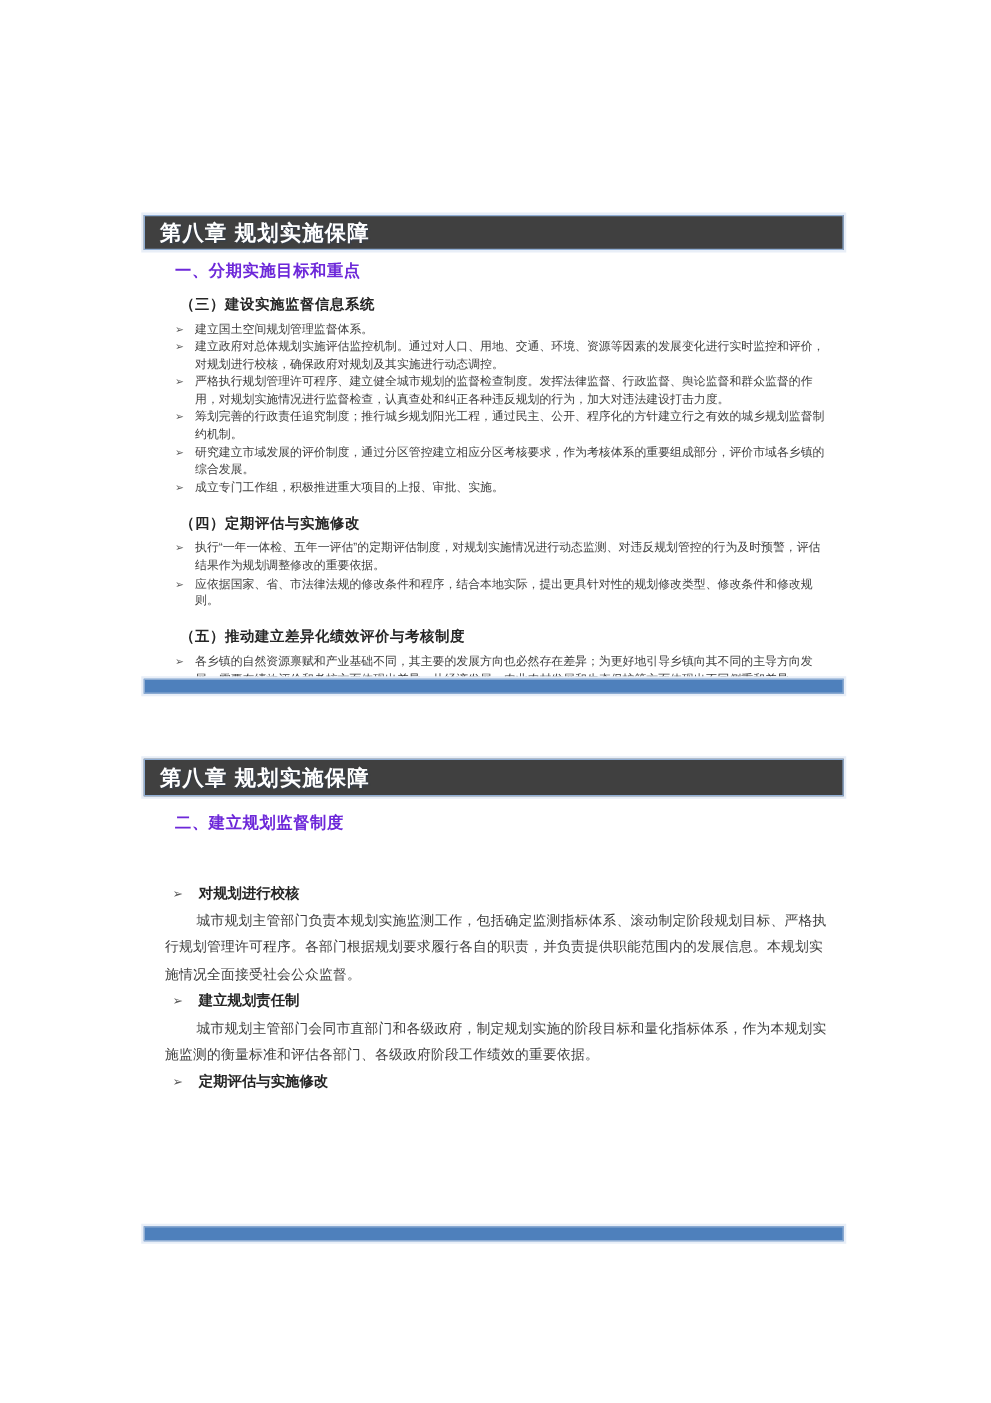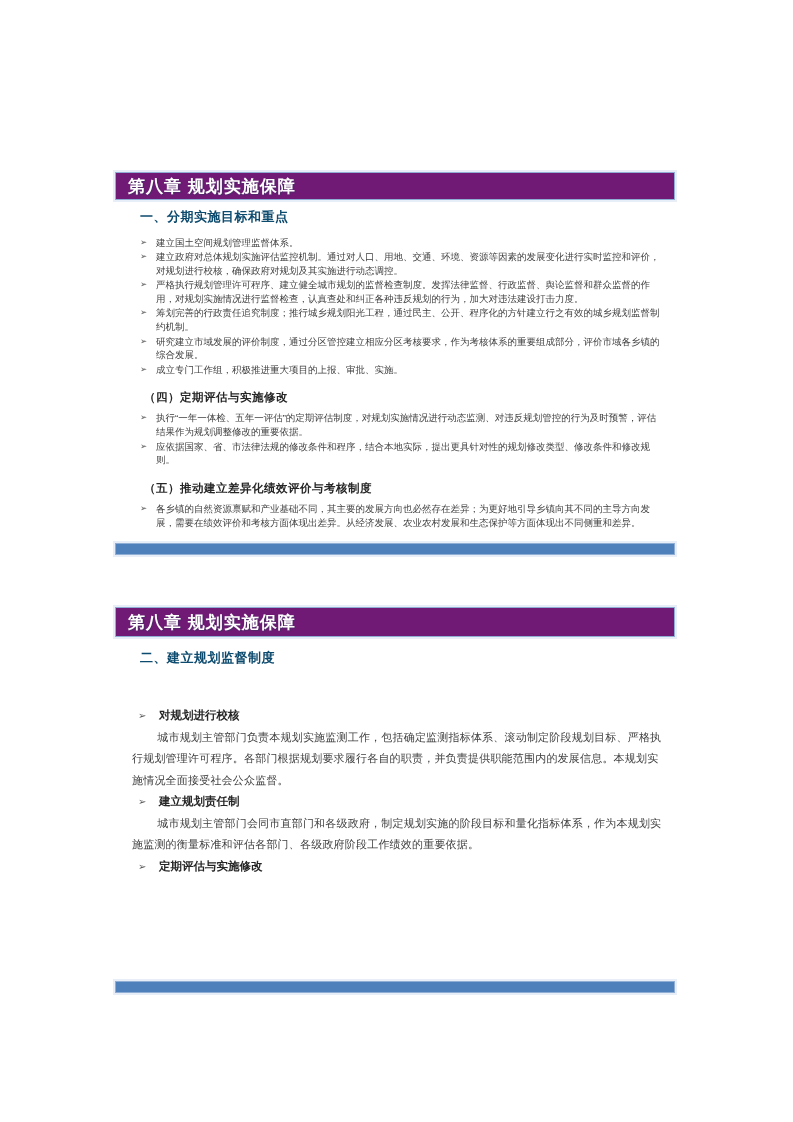--- a/index.html
+++ b/index.html
@@ -13,21 +13,21 @@
     background: #ffffff;
     overflow: hidden;
   }
 
   
   .chapter-bar {
     position: absolute;
     left: 115px;
     width: 560px;
     height: 28px;
-    background: #701a75;
+    background: #404040;
     border: 1px solid #90aed4;
     box-shadow: 0 0 0 2px #e8eef7;
     display: flex;
     align-items: center;
     padding-left: 12px;
   }
   .chapter-bar .chapter-title {
     color: #ffffff;
     font-weight: bold;
     font-size: 17px;
@@ -48,21 +48,21 @@
     border: 1px solid #90aed4;
     box-shadow: 0 0 0 2px #e8eef7;
   }
   #footer1 { top: 543px; }
   #footer2 { top: 981px; }
 
   
   .red-subtitle {
     position: absolute;
     left: 140px;
-    color: #0c4a6e;
+    color: #6d28d9;
     font-weight: bold;
     font-size: 13px;
     letter-spacing: 0.5px;
     white-space: nowrap;
   }
   #subtitle1 { top: 208px; }
   #subtitle2 { top: 649px; }
 
   
   .content-1 {
@@ -130,20 +130,21 @@
 
   <div class="chapter-bar" id="bar1">
     <span class="chapter-title">第八章 规划实施保障</span>
   </div>
 
   <div class="red-subtitle" id="subtitle1">一、分期实施目标和重点</div>
 
   <div class="content-1">
 
     <div class="section">
+      <div class="sec-heading">（三）建设实施监督信息系统</div>
       <ul>
         <li>
             <span class="bullet-arrow">➢</span>
             <span class="li-text">建立国土空间规划管理监督体系。</span>
           </li>
         <li>
             <span class="bullet-arrow">➢</span>
             <span class="li-text">建立政府对总体规划实施评估监控机制。通过对人口、用地、交通、环境、资源等因素的发展变化进行实时监控和评价，对规划进行校核，确保政府对规划及其实施进行动态调控。</span>
           </li>
         <li>

